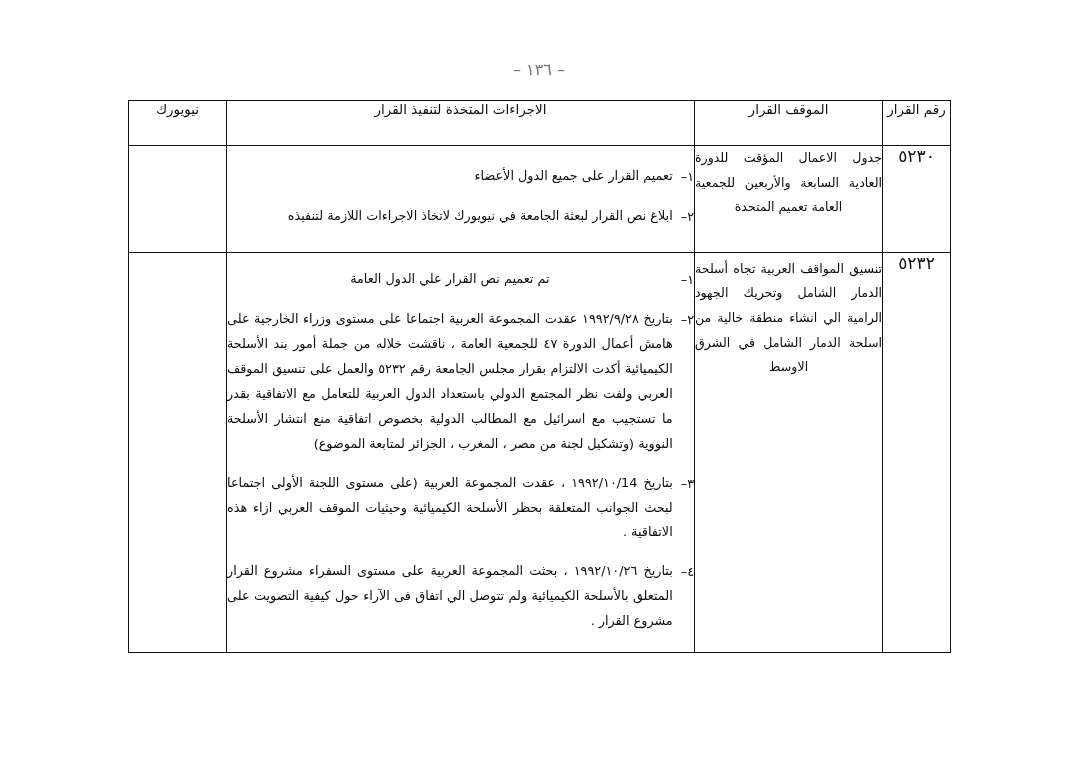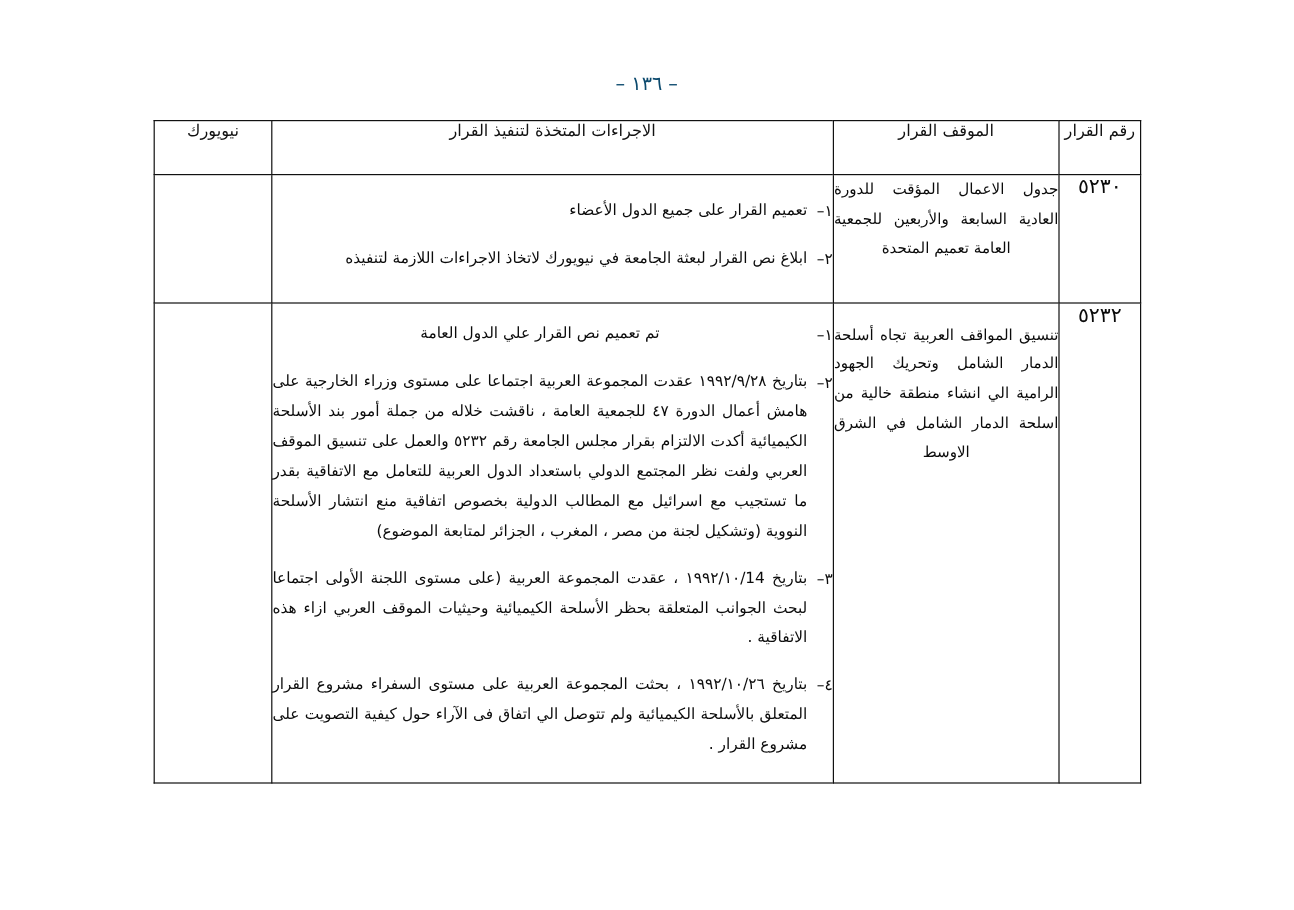--- a/index.html
+++ b/index.html
@@ -20,21 +20,21 @@
     inset: 0;
   }
   .page-number {
     position: absolute;
     top: 60px;
     left: 0;
     right: 0;
     text-align: center;
     font-size: 16px;
     letter-spacing: 1px;
-    color: #0c4a6e;
+    color: #737373;
   }
   table.decisions {
     position: absolute;
     top: 100px;
     left: 128px;
     width: 822px;
     border-collapse: collapse;
     table-layout: fixed;
     direction: rtl;
   }
@@ -101,21 +101,21 @@
   }
   .row-1 td.actions {
     padding-top: 18px;
     padding-bottom: 22px;
   }
   .row-2 td.actions {
     padding-top: 14px;
     padding-bottom: 18px;
   }
   .row-2 td.subject {
-    padding-top: 14px;
+    padding-top: 4px;
   }
 </style>
 </head>
 <body>
 
 <div class="page">
 
   <div class="page-number">– ١٣٦ –</div>
 
   <table class="decisions">

